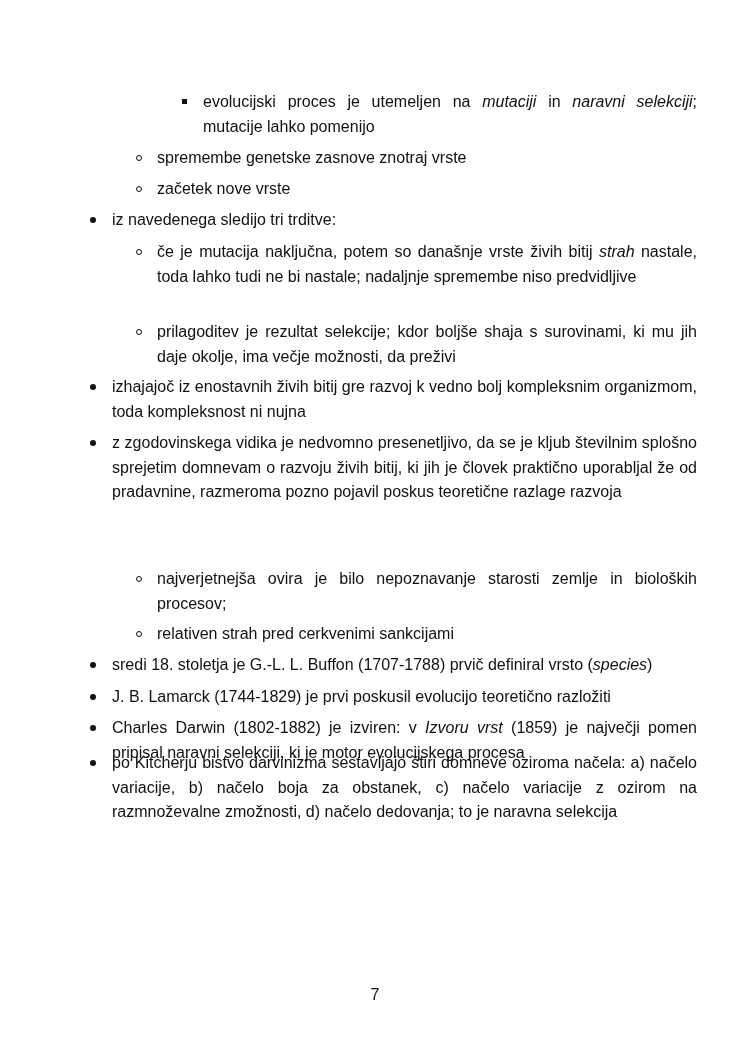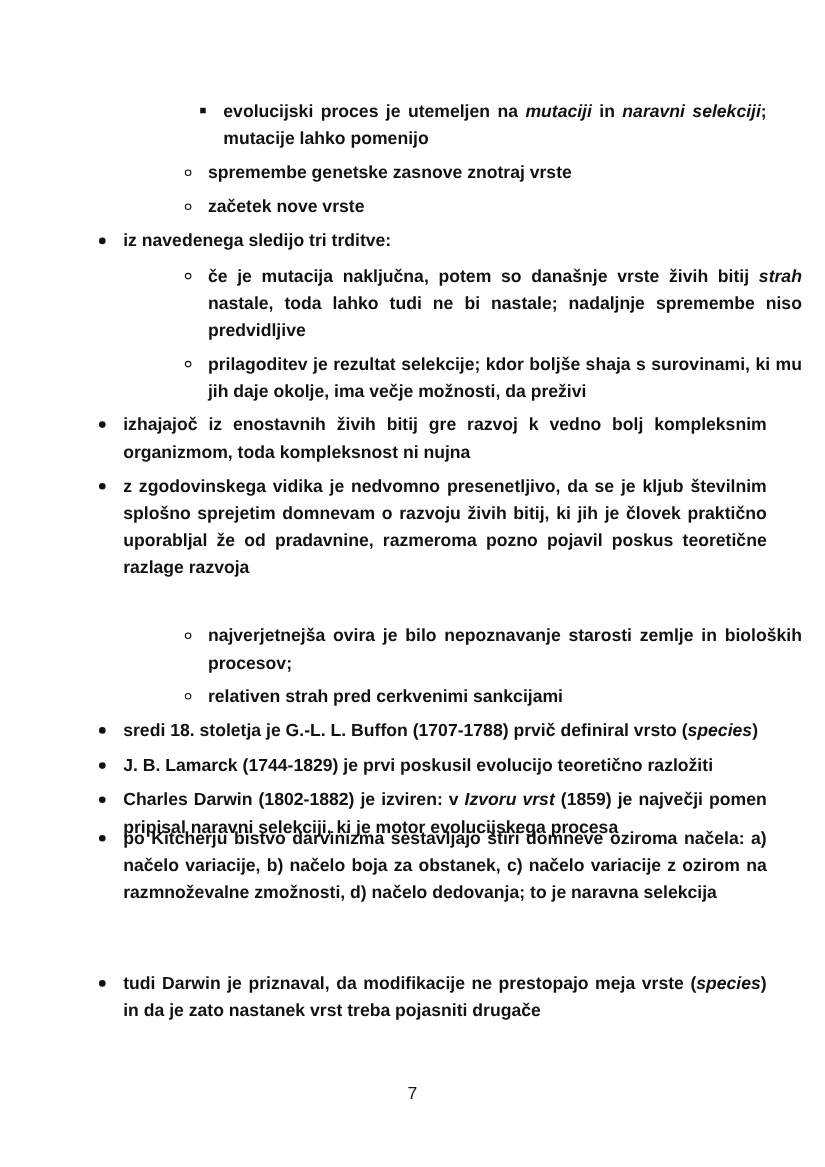--- a/index.html
+++ b/index.html
@@ -1,26 +1,26 @@
 <!DOCTYPE html>
 <html><head>
 <meta charset="utf-8">
 <style>
   html, body { margin: 0; padding: 0; background: #ffffff; }
   body { width: 750px; height: 1061px; position: relative; overflow: hidden;
          font-family: "Liberation Sans", "DejaVu Sans", sans-serif; color: #111; }
   .page { position: absolute; left: 0; top: 0; width: 750px; height: 1061px; }
-  .item { position: absolute; font-size: 16px; line-height: 24.5px; text-align: justify; font-weight: bold; }
+  .item { position: absolute; font-size: 16px; line-height: 24.5px; text-align: justify; }
   .item .txt { display: block; }
   .bullet { position: absolute; top: 0; line-height: 24.5px; font-size: 16px; }
   .l1 { left: 112px; width: 585px; }
   .l1 .bullet { left: -22px; }
   .l1 .bullet::before { content: ""; display: inline-block; width: 6px; height: 6px;
       border-radius: 50%; background: #111; position: relative; top: -2px; }
-  .l2 { left: 157px; width: 540px; margin-left: 32px; }
+  .l2 { left: 157px; width: 540px; }
   .l2 .bullet { left: -21px; }
   .l2 .bullet::before { content: ""; display: inline-block; width: 6px; height: 6px;
       border-radius: 50%; border: 1.2px solid #111; position: relative; top: -2px; box-sizing: border-box; }
   .l3 { left: 203px; width: 494px; }
   .l3 .bullet { left: -21px; }
   .l3 .bullet::before { content: ""; display: inline-block; width: 5px; height: 5px;
       background: #111; position: relative; top: -3px; }
   em { font-style: italic; }
   .pagenum { position: absolute; top: 986px; left: 0; width: 750px; text-align: center;
              font-size: 16px; }
@@ -95,19 +95,15 @@
     <span class="bullet"></span>
     <span class="txt"><span>Charles Darwin (1802-1882) je izviren: v </span><em>Izvoru vrst</em><span> (1859) je največji pomen pripisal naravni selekciji, ki je motor evolucijskega procesa</span></span>
   </div>
 
   <div class="item l1" style="top:751px">
     <span class="bullet"></span>
     <span class="txt">po Kitcherju bistvo darvinizma sestavljajo štiri domneve oziroma načela: a) načelo variacije, b) načelo boja za obstanek, c) načelo variacije z ozirom na razmnoževalne zmožnosti, d) načelo dedovanja; to je naravna selekcija</span>
   </div>
 
 
-  <div class="item l1" style="top:883px">
-    <span class="bullet"></span>
-    <span class="txt"><span>tudi Darwin je priznaval, da modifikacije ne prestopajo meja vrste (</span><em>species</em><span>) in da je zato nastanek vrst treba pojasniti drugače</span></span>
-  </div>
 
   <div class="pagenum">7</div>
 </div>
 
 </body></html>

